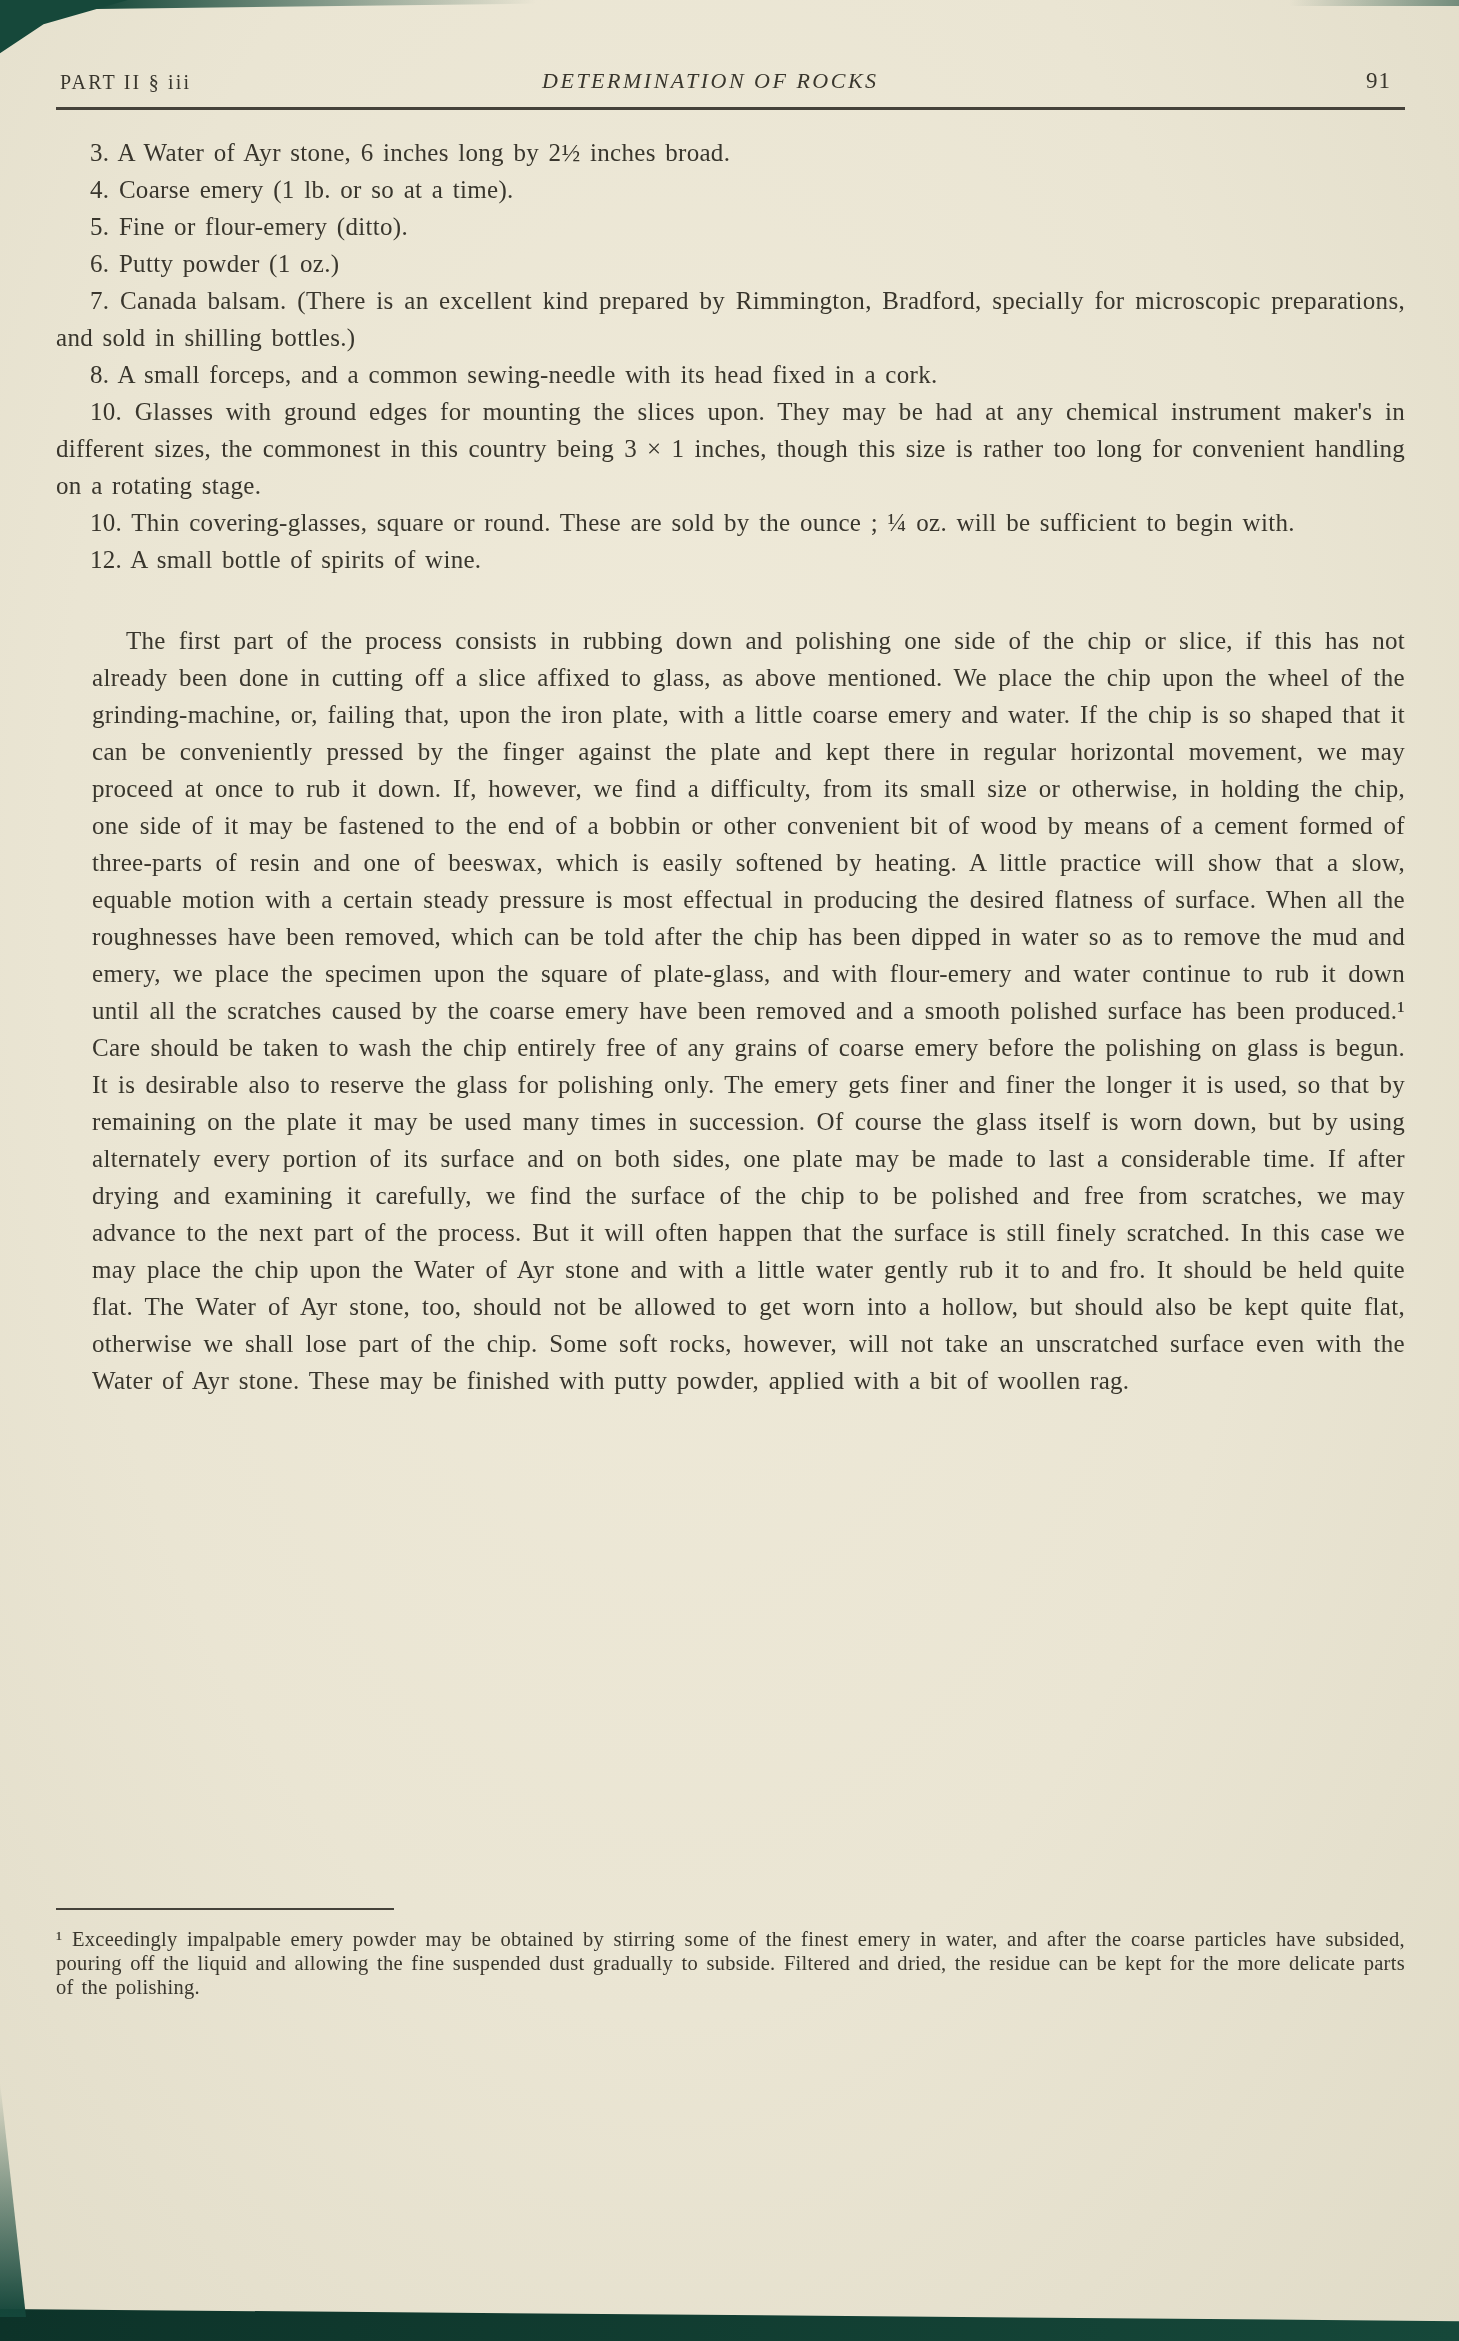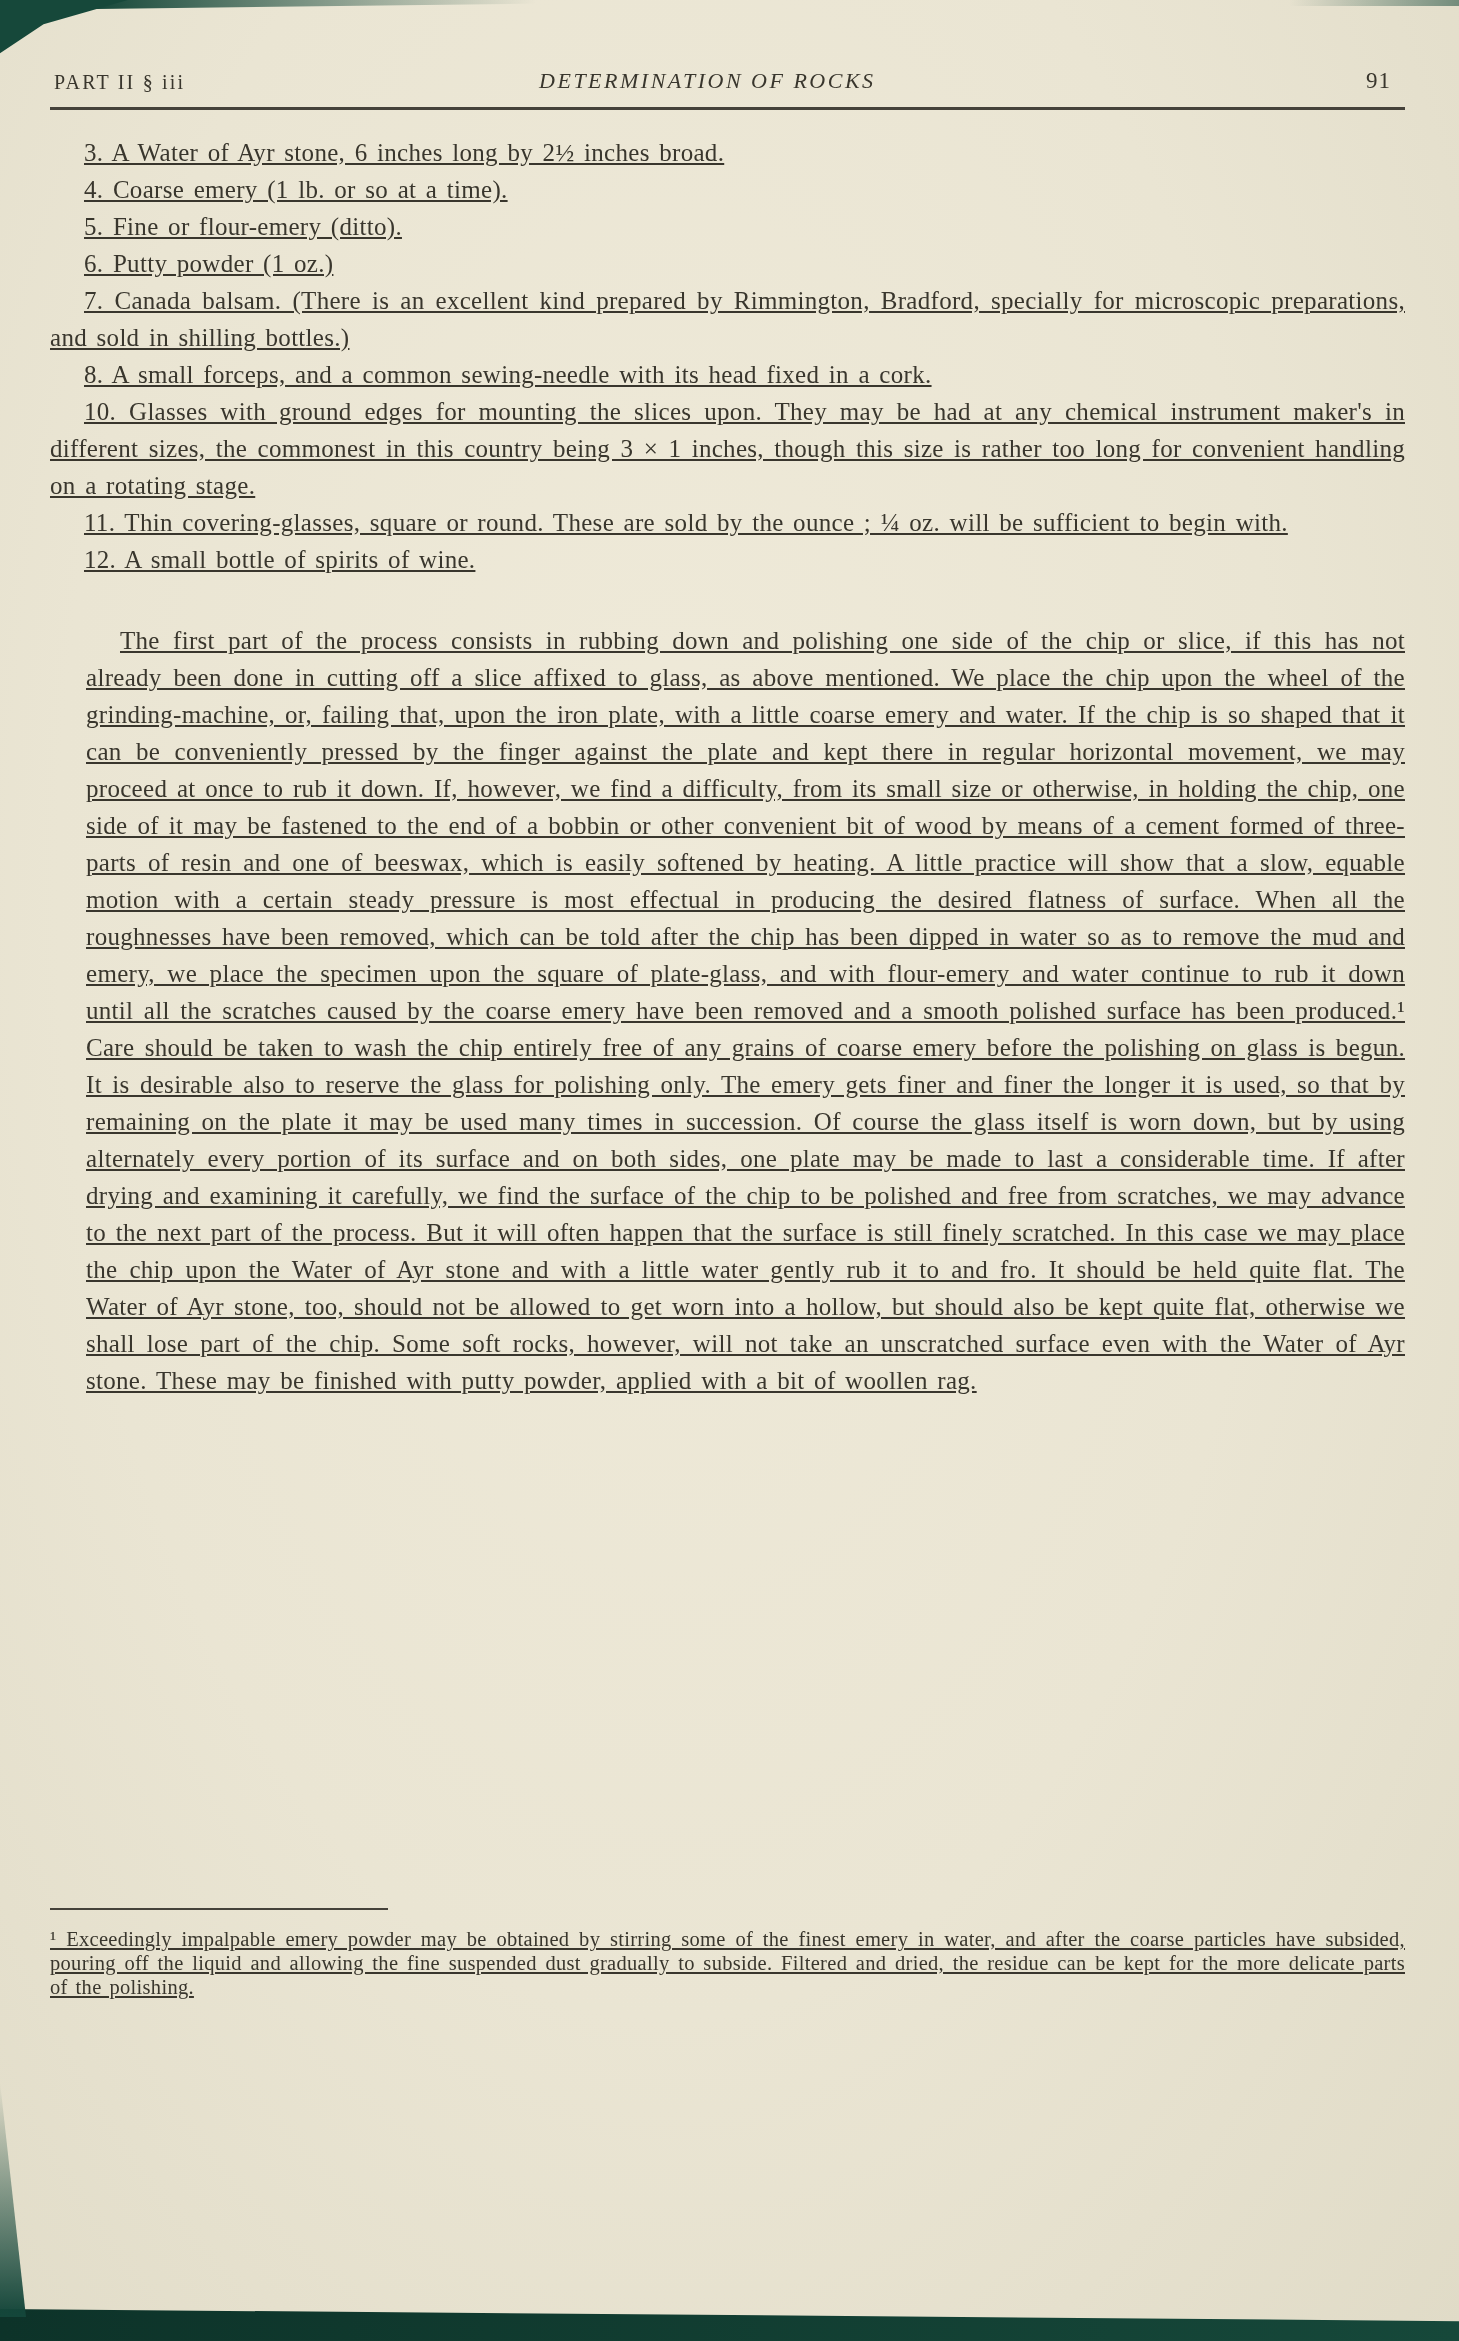--- a/index.html
+++ b/index.html
@@ -36,24 +36,23 @@
   }
   .edge-bottom-left {
     bottom: 24px; left: 0; width: 26px; height: 235px;
     background: linear-gradient(to top, #14463a 0%, rgba(20,70,58,0) 100%);
     clip-path: polygon(0 0, 100% 100%, 0 100%);
   }
 
   
   .content {
     position: absolute;
-    left: 50px;
+    left: 56px;
     right: 54px;
     top: 58px;
-    text-decoration: underline;
   }
   .page-header {
     position: relative;
     height: 36px;
   }
   .part-label {
     position: absolute; left: 4px; bottom: 0;
     font-size: 20px;
     letter-spacing: 2.2px;
   }
@@ -124,21 +123,21 @@
     <div class="header-rule"></div>
 
     <main class="text-block">
       <p class="li">3. A Water of Ayr stone, 6 inches long by 2½ inches broad.</p>
       <p class="li">4. Coarse emery (1 lb. or so at a time).</p>
       <p class="li">5. Fine or flour-emery (ditto).</p>
       <p class="li">6. Putty powder (1 oz.)</p>
       <p class="li">7. Canada balsam.  (There is an excellent kind prepared by Rimmington, Bradford, specially for microscopic preparations, and sold in shilling bottles.)</p>
       <p class="li">8. A small forceps, and a common sewing-needle with its head fixed in a cork.</p>
       <p class="li">10. Glasses with ground edges for mounting the slices upon.  They may be had at any chemical instrument maker's in different sizes, the commonest in this country being 3 × 1 inches, though this size is rather too long for convenient handling on a rotating stage.</p>
-      <p class="li">11. Thin covering-glasses, square or round.  These are sold by the ounce ; ¼ oz. will be sufficient to begin with.</p>
+      <p class="li">10. Thin covering-glasses, square or round.  These are sold by the ounce ; ¼ oz. will be sufficient to begin with.</p>
       <p class="li">12. A small bottle of spirits of wine.</p>
 
       <p class="para first-para">The first part of the process consists in rubbing down and polishing one side of the chip or slice, if this has not already been done in cutting off a slice affixed to glass, as above mentioned.  We place the chip upon the wheel of the grinding-machine, or, failing that, upon the iron plate, with a little coarse emery and water.  If the chip is so shaped that it can be conveniently pressed by the finger against the plate and kept there in regular horizontal movement, we may proceed at once to rub it down.  If, however, we find a difficulty, from its small size or otherwise, in holding the chip, one side of it may be fastened to the end of a bobbin or other convenient bit of wood by means of a cement formed of three-parts of resin and one of beeswax, which is easily softened by heating.  A little practice will show that a slow, equable motion with a certain steady pressure is most effectual in producing the desired flatness of surface.  When all the roughnesses have been removed, which can be told after the chip has been dipped in water so as to remove the mud and emery, we place the specimen upon the square of plate-glass, and with flour-emery and water continue to rub it down until all the scratches caused by the coarse emery have been removed and a smooth polished surface has been produced.¹  Care should be taken to wash the chip entirely free of any grains of coarse emery before the polishing on glass is begun.  It is desirable also to reserve the glass for polishing only.  The emery gets finer and finer the longer it is used, so that by remaining on the plate it may be used many times in succession.  Of course the glass itself is worn down, but by using alternately every portion of its surface and on both sides, one plate may be made to last a considerable time.  If after drying and examining it carefully, we find the surface of the chip to be polished and free from scratches, we may advance to the next part of the process.  But it will often happen that the surface is still finely scratched.  In this case we may place the chip upon the Water of Ayr stone and with a little water gently rub it to and fro.  It should be held quite flat.  The Water of Ayr stone, too, should not be allowed to get worn into a hollow, but should also be kept quite flat, otherwise we shall lose part of the chip.  Some soft rocks, however, will not take an unscratched surface even with the Water of Ayr stone.  These may be finished with putty powder, applied with a bit of woollen rag.</p>
     </main>
 
     <div class="footnote-area">
       <div class="footnote-rule"></div>
       <p class="footnote">¹ Exceedingly impalpable emery powder may be obtained by stirring some of the finest emery in water, and after the coarse particles have subsided, pouring off the liquid and allowing the fine suspended dust gradually to subside.  Filtered and dried, the residue can be kept for the more delicate parts of the polishing.</p>
     </div>
 

